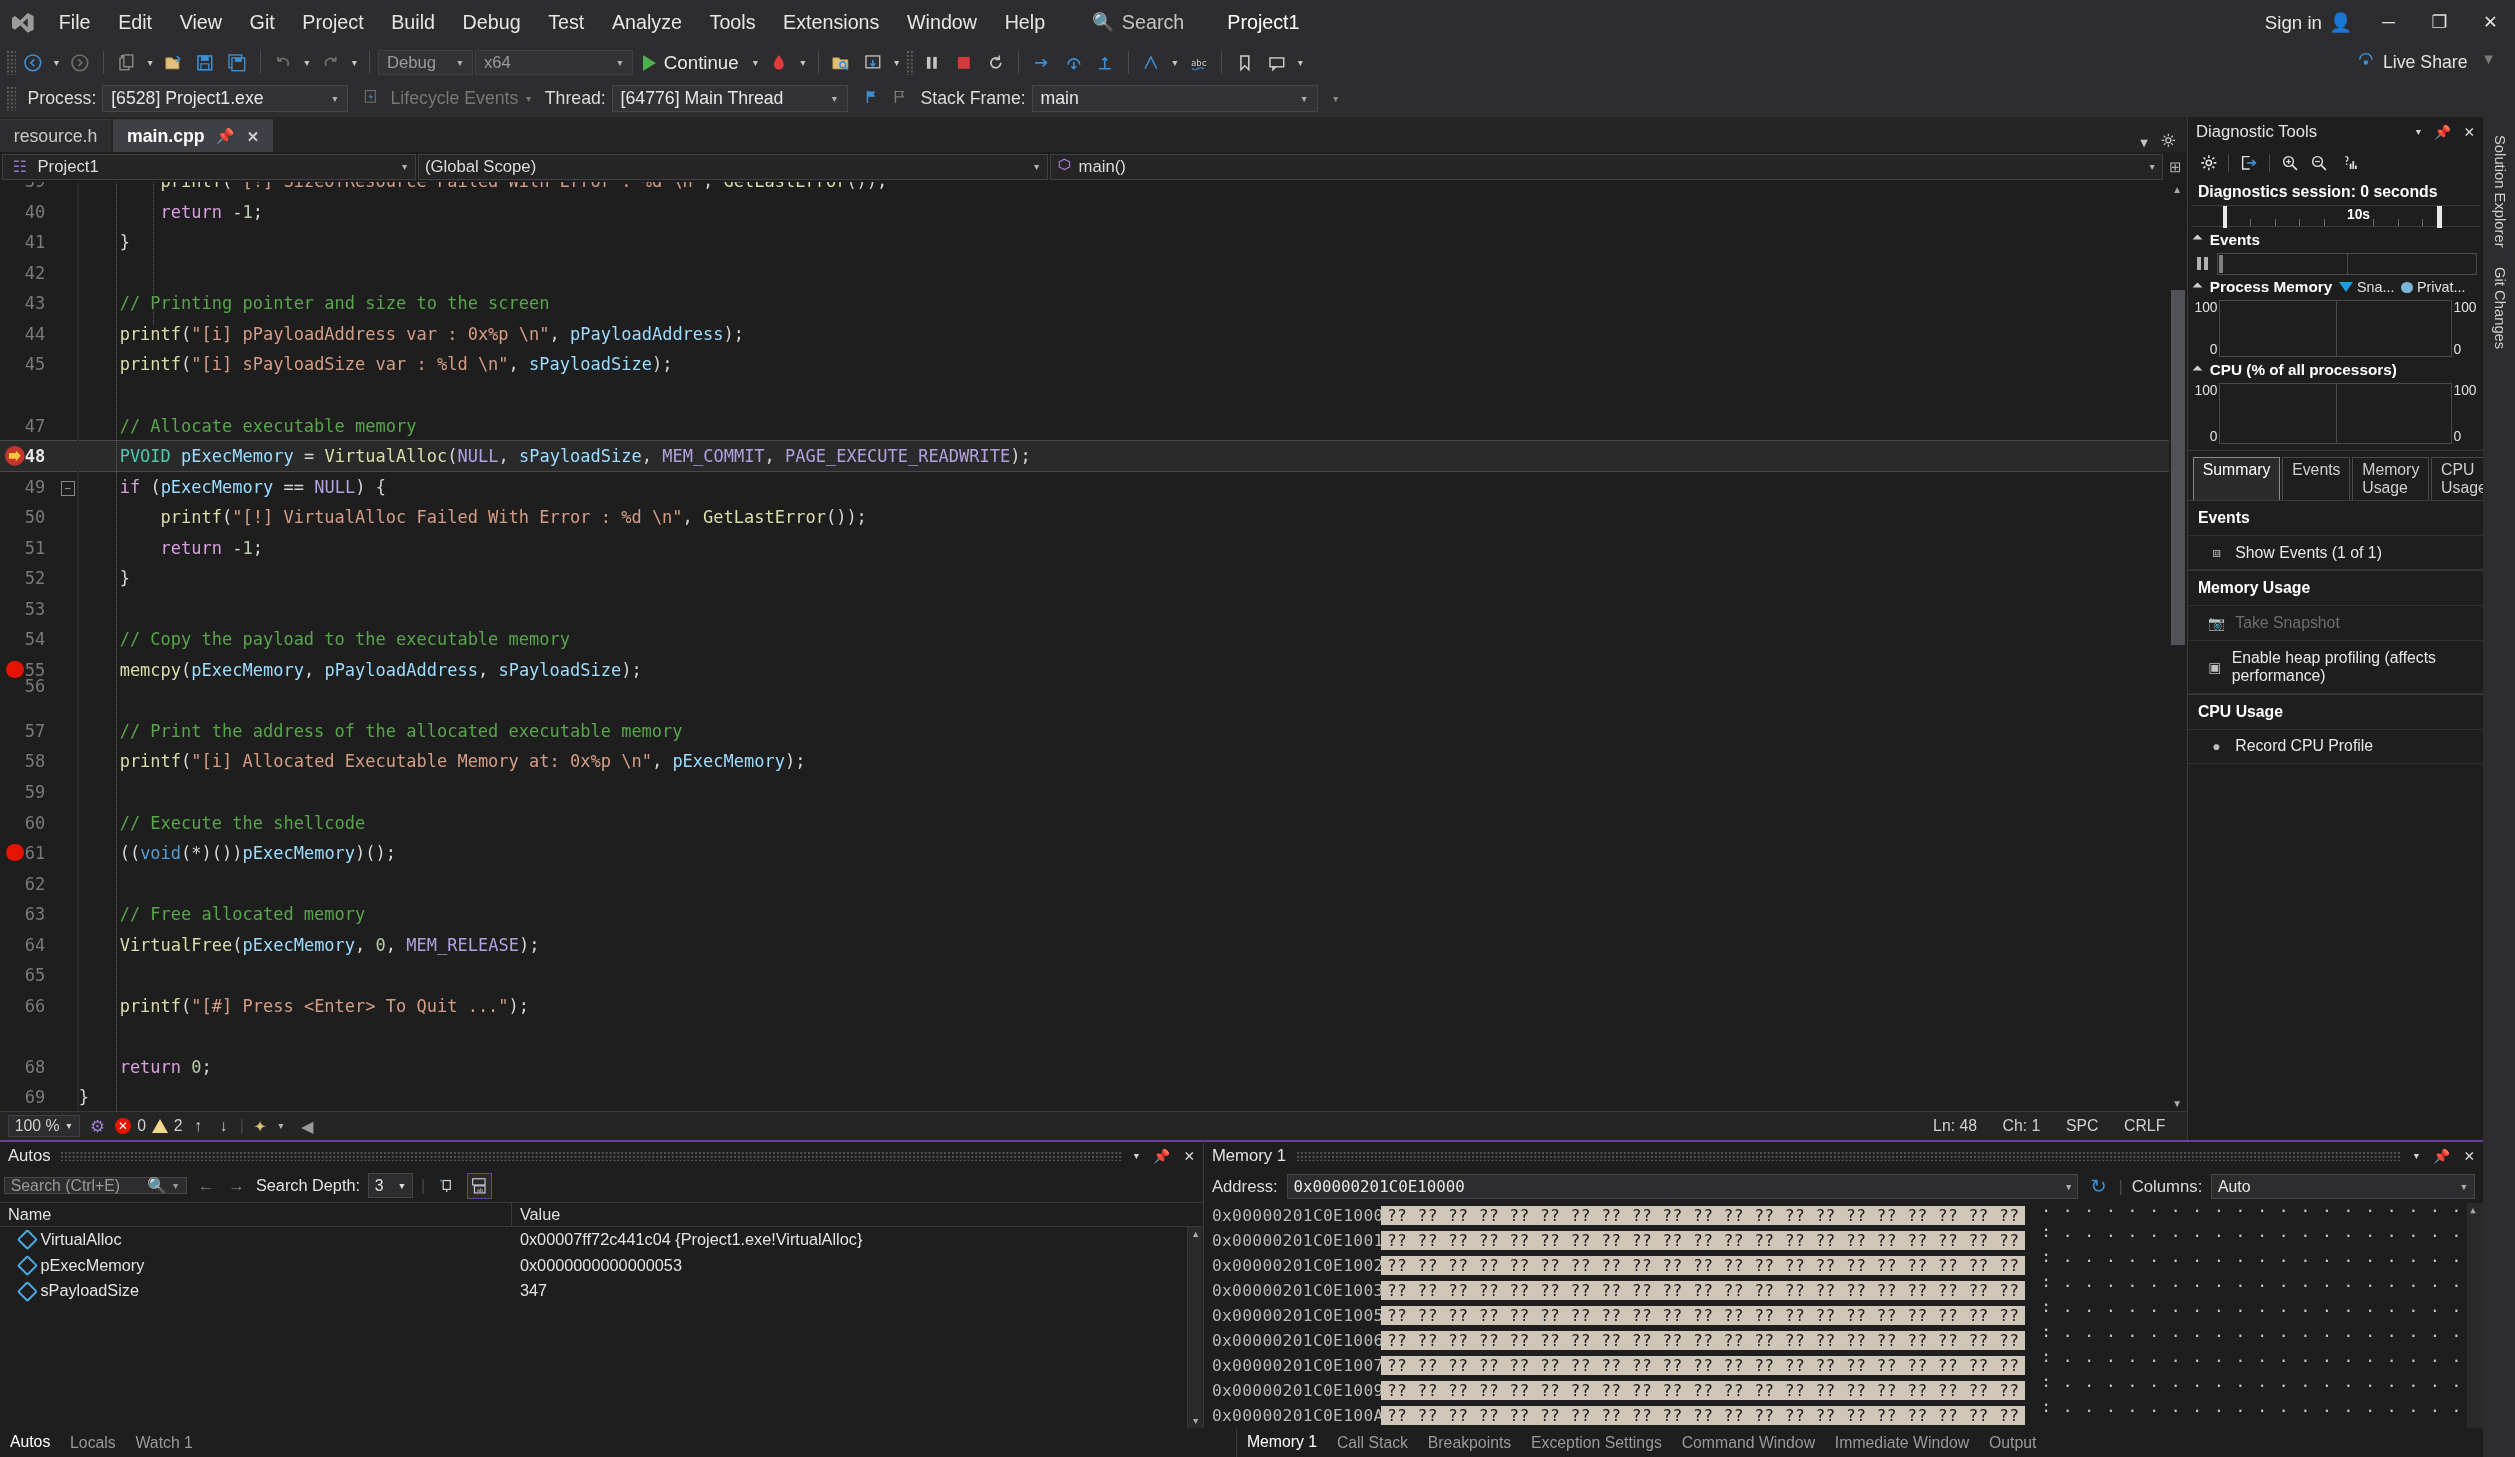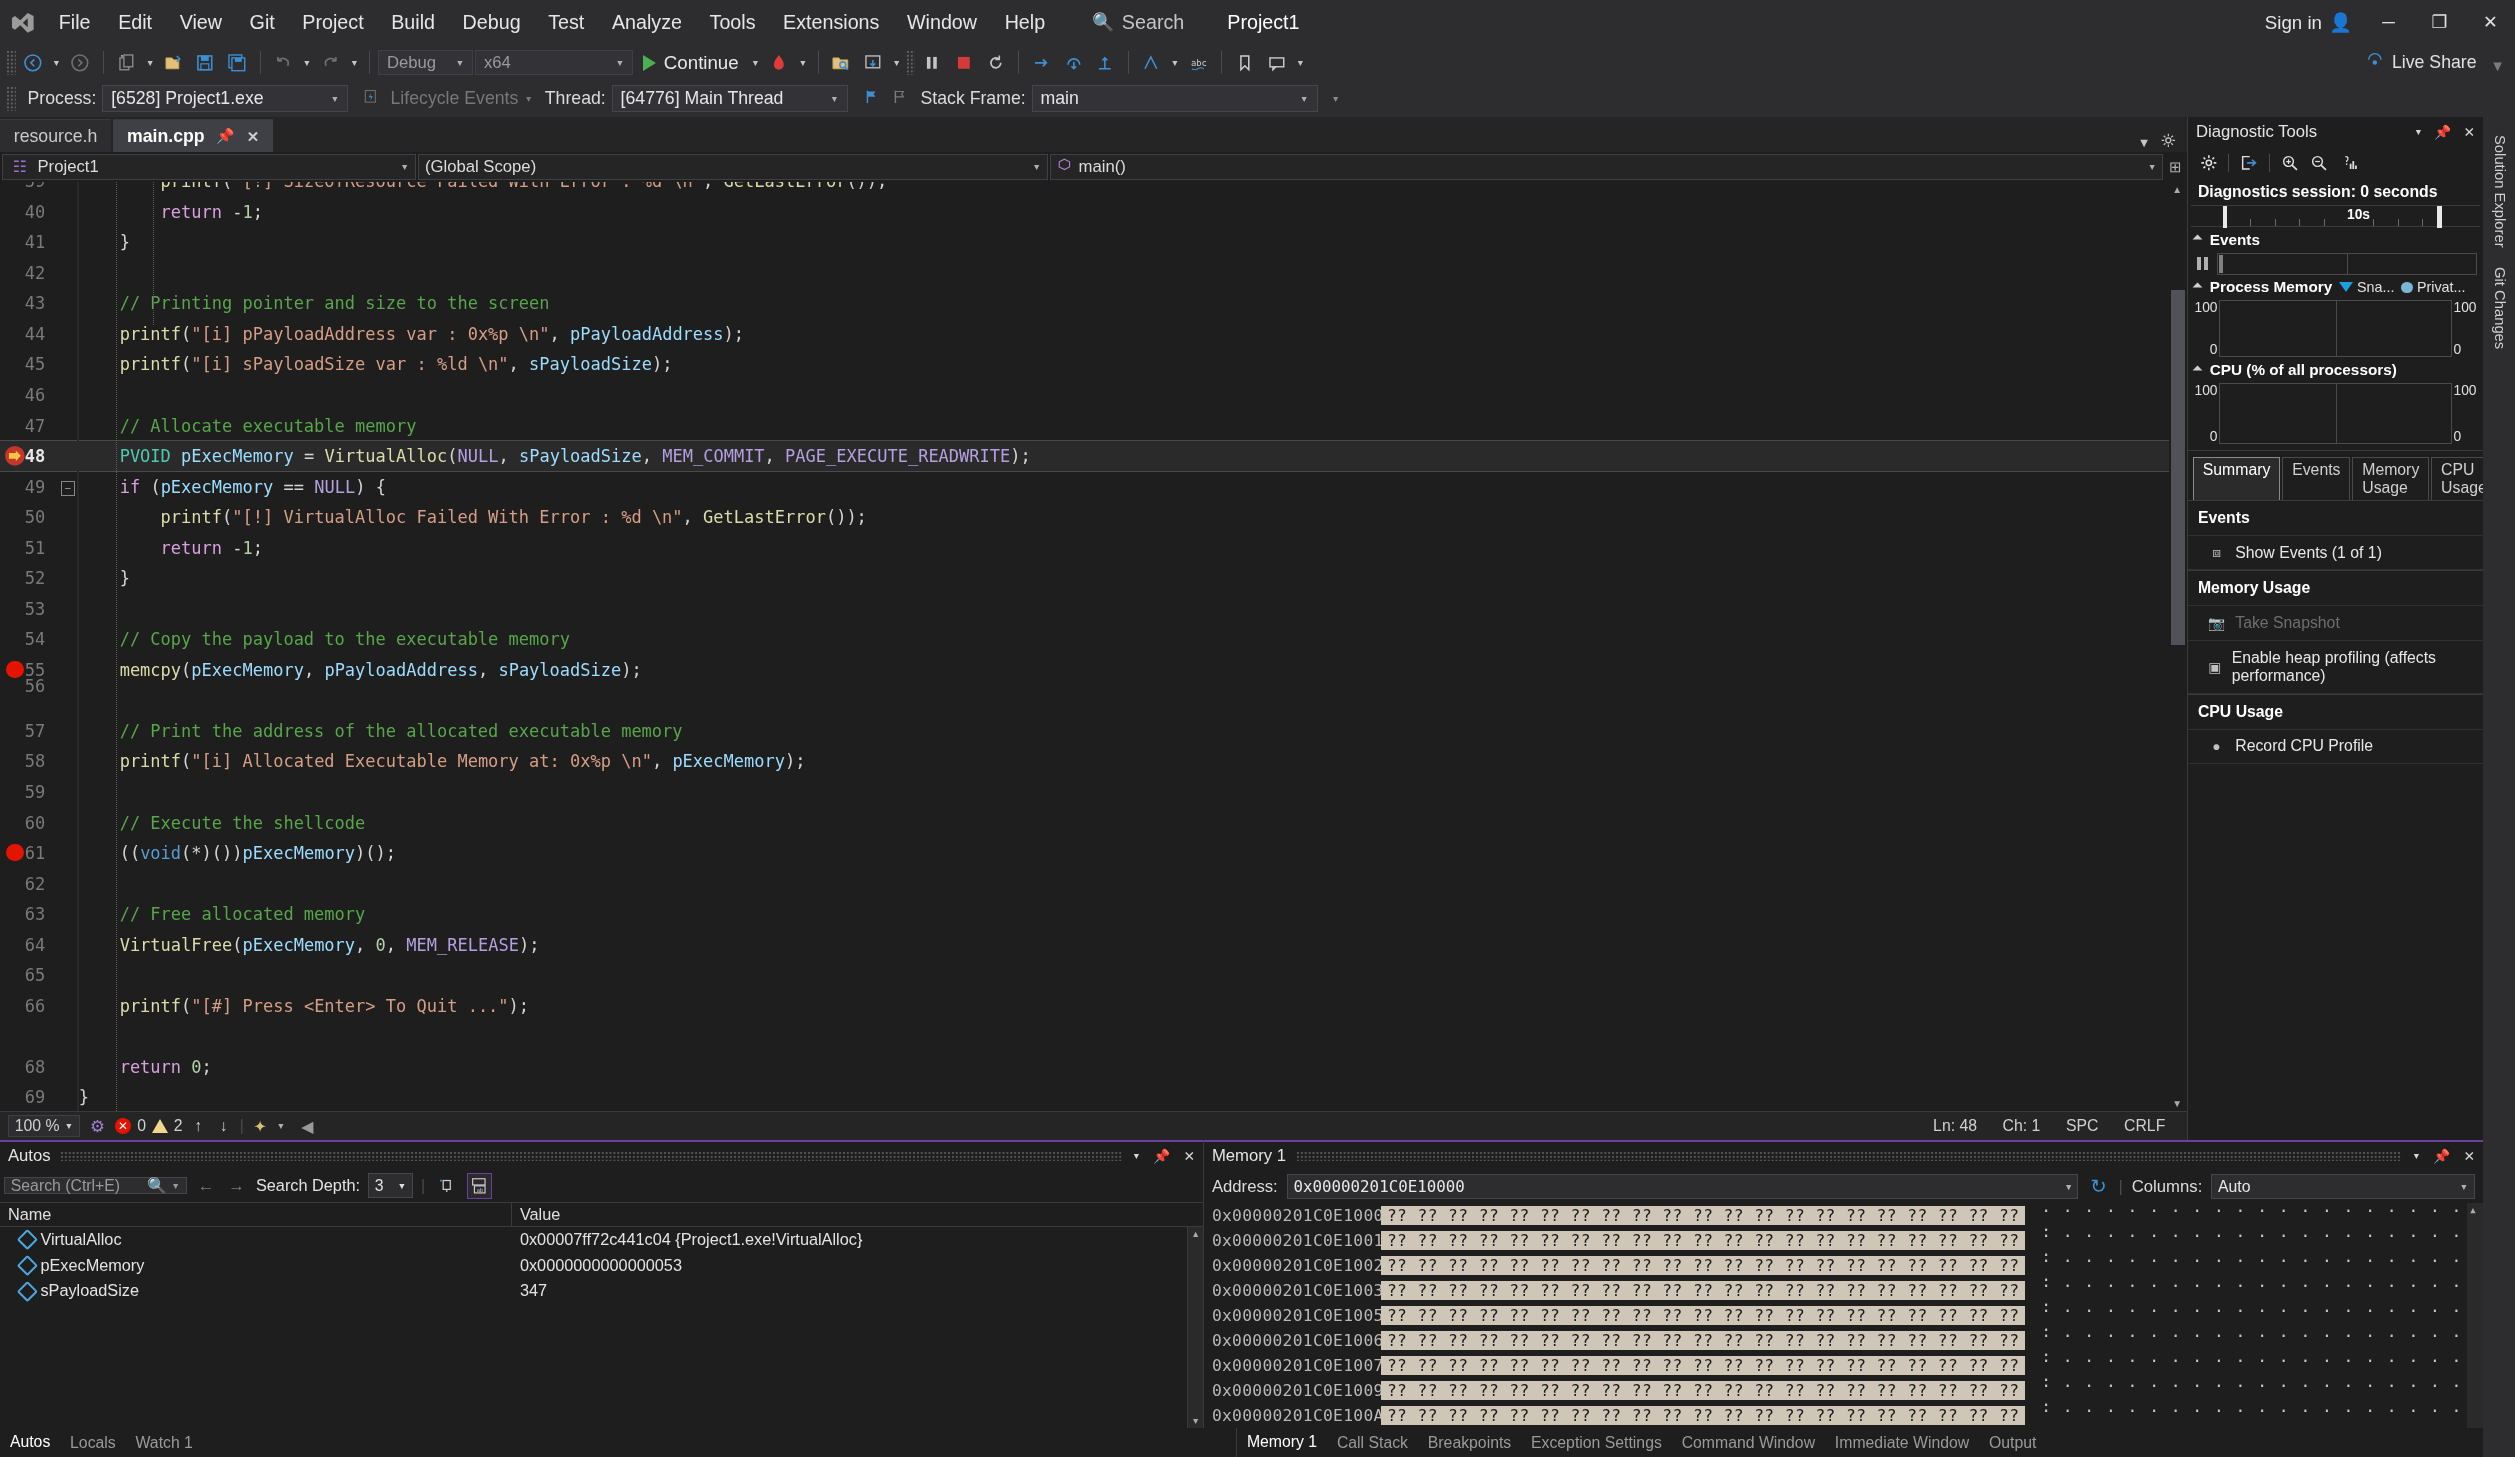--- a/index.html
+++ b/index.html
@@ -375,21 +375,21 @@
           <path d="M6 3 h8 v14 l-4-4 l-4 4 Z" fill="none" stroke="#cfcfcf" stroke-width="1.5"></path>
         </svg>
     </div>
     <div class="tb-btn">
       <svg viewBox="0 0 20 20">
           <rect x="3" y="5" width="14" height="9" fill="none" stroke="#cfcfcf" stroke-width="1.4"></rect>
           <path d="M6 14 L6 17 L9 14" fill="none" stroke="#cfcfcf" stroke-width="1.4"></path>
         </svg>
     </div>
     <div class="caret">▼</div>
-    <div style="margin-left:auto;display:flex;align-items:flex-end;gap:13.8px;padding-right:11px;">
+    <div style="margin-left:auto;display:flex;align-items:flex-start;gap:13.8px;padding-right:20px;">
       <div style="display:flex;align-items:center;gap:7.9px;font-size:17.7px;color:#e0e0e0;">
         <span>
           <svg viewBox="0 0 20 20" style="width:17.7px;height:17.7px;">
               <path d="M3 10 a7 7 0 0 1 14 0" fill="none" stroke="#3d8fd4" stroke-width="1.6"></path>
               <circle cx="10" cy="13" r="2.5" fill="#3d8fd4"></circle>
             </svg>
         </span>
         <span>Live Share</span>
       </div>
       <span style="color:#7a7a7a;font-size:14.8px;">▼</span>
@@ -526,26 +526,20 @@
                   <span class="fold"></span>
                   <span style="display: inline-block; position: relative; width: 0px;"></span>
                   <span class="ltext">&nbsp;&nbsp;&nbsp;&nbsp;<span class="fn">printf</span><span class="pun">(</span><span class="str">"[i] pPayloadAddress var : 0x%p \n"</span><span class="pun">, </span><span class="var">pPayloadAddress</span><span class="pun">);</span></span>
                 </div>
                 <div class="ln" style="top: 167px;">
                   <span class="lnum">45</span>
                   <span class="fold"></span>
                   <span style="display: inline-block; position: relative; width: 0px;"></span>
                   <span class="ltext">&nbsp;&nbsp;&nbsp;&nbsp;<span class="fn">printf</span><span class="pun">(</span><span class="str">"[i] sPayloadSize var : %ld \n"</span><span class="pun">, </span><span class="var">sPayloadSize</span><span class="pun">);</span></span>
                 </div>
-                <div class="ln" style="top: 198px;">
-                  <span class="lnum">46</span>
-                  <span class="fold"></span>
-                  <span style="display: inline-block; position: relative; width: 0px;"></span>
-                  <span class="ltext"></span>
-                </div>
                 <div class="ln" style="top: 229px;">
                   <span class="lnum">47</span>
                   <span class="fold"></span>
                   <span style="display: inline-block; position: relative; width: 0px;"></span>
                   <span class="ltext">&nbsp;&nbsp;&nbsp;&nbsp;<span class="cmt">// Allocate executable memory</span></span>
                 </div>
                 <div class="ln current" style="top: 259px;">
                   <span class="lnum" style="color: rgb(232, 232, 232); font-weight: bold;">48</span>
                   <span class="fold"></span>
                   <span style="display: inline-block; position: relative; width: 0px;"></span>

